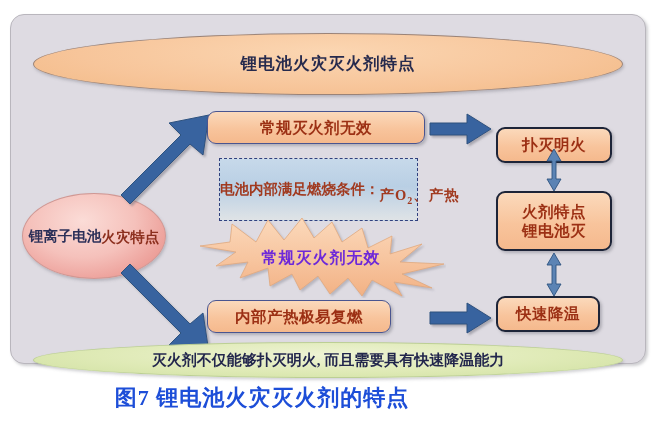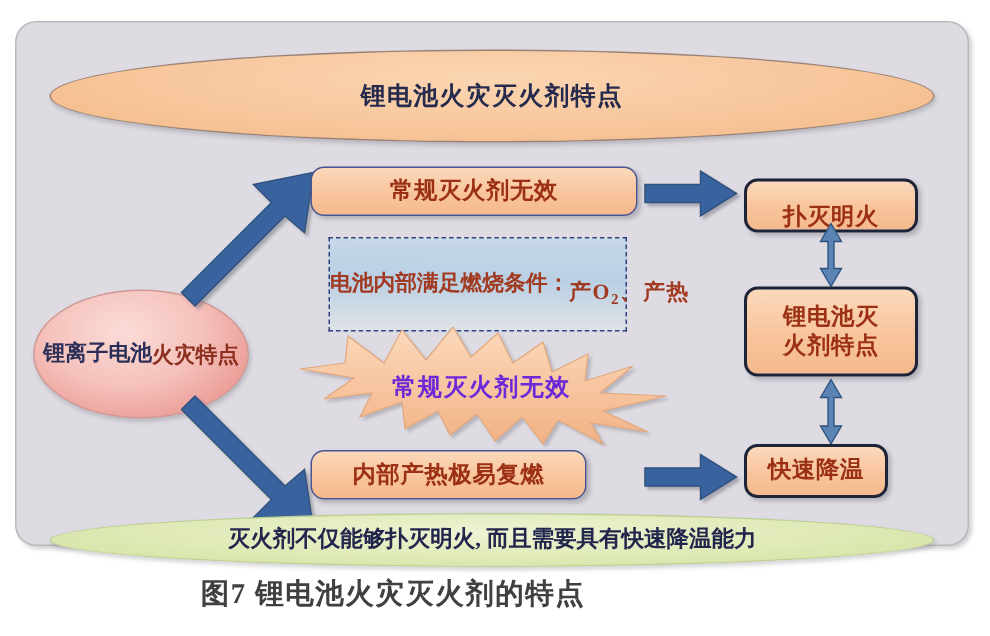--- a/index.html
+++ b/index.html
@@ -105,23 +105,23 @@
     color: #9c3014;
     font-size: 15.5px;
     font-weight: bold;
     letter-spacing: 0.5px;
   }
   .box-blueborder { border: 1.6px solid #4a5590; }
   .box-darkborder { border: 2px solid #1d2438; }
 
   #box-oxygen      { left: 196px; top: 96px;  width: 218px; height: 33px; }
   #box-reignite    { left: 196px; top: 285px; width: 184px; height: 33px; }
-  #box-extinguish  { left: 485px; top: 104px;  width: 116px; height: 36px; justify-content: flex-end; }
+  #box-extinguish  { left: 485px; top: 112px;  width: 116px; height: 36px; }
   #box-agent       { left: 485px; top: 176px; width: 116px; height: 60px; }
-  #box-cooling     { left: 485px; top: 281px; width: 96px; height: 36px; }
+  #box-cooling     { left: 485px; top: 281px; width: 104px; height: 36px; }
   #box-agent .node-text { line-height: 1.25; }
 
   
   #box-condition {
     position: absolute;
     left: 208px;
     top: 143px;
     width: 199px;
     height: 63px;
     background: linear-gradient(180deg, #c7d9ea 0%, #b9cfe4 45%, #dfe3e6 100%);
@@ -195,22 +195,22 @@
   #arrow-dbl-top    { left: 532px; top: 133px; width: 22px; height: 44px; }
   #arrow-dbl-bottom { left: 532px; top: 237px; width: 22px; height: 45px; }
 
   
   #caption {
     position: absolute;
     left: 0;
     top: 383px;
     width: 524px;
     text-align: center;
-    color: #404040;
-    font-size: 19px;
+    color: #1d4ed8;
+    font-size: 22px;
     font-weight: bold;
     font-family: "Liberation Serif", "DejaVu Serif", serif;
     letter-spacing: 1px;
   }
 </style>
 </head>
 <body>
 
 <div id="diagram-panel">
 
@@ -288,22 +288,22 @@
 
   <div id="box-extinguish" class="box box-darkborder">
     <span class="node-text">扑灭明火</span>
   </div>
 
   <svg id="arrow-dbl-top" class="arrow-svg" viewBox="0 0 22 44">
     <polygon points="11,1 18,13 13,13 13,31 18,31 11,43 4,31 9,31 9,13 4,13" fill="#5b83b4" stroke="#2d527f" stroke-width="0.9"></polygon>
   </svg>
 
   <div id="box-agent" class="box box-darkborder">
+    <span class="node-text">火剂特点</span>
     <span class="node-text">锂电池灭</span>
-    <span class="node-text">火剂特点</span>
   </div>
 
   <svg id="arrow-dbl-bottom" class="arrow-svg" viewBox="0 0 22 45">
     <polygon points="11,1 18,13 13,13 13,32 18,32 11,44 4,32 9,32 9,13 4,13" fill="#5b83b4" stroke="#2d527f" stroke-width="0.9"></polygon>
   </svg>
 
   <div id="box-cooling" class="box box-darkborder">
     <span class="node-text">快速降温</span>
   </div>
 

